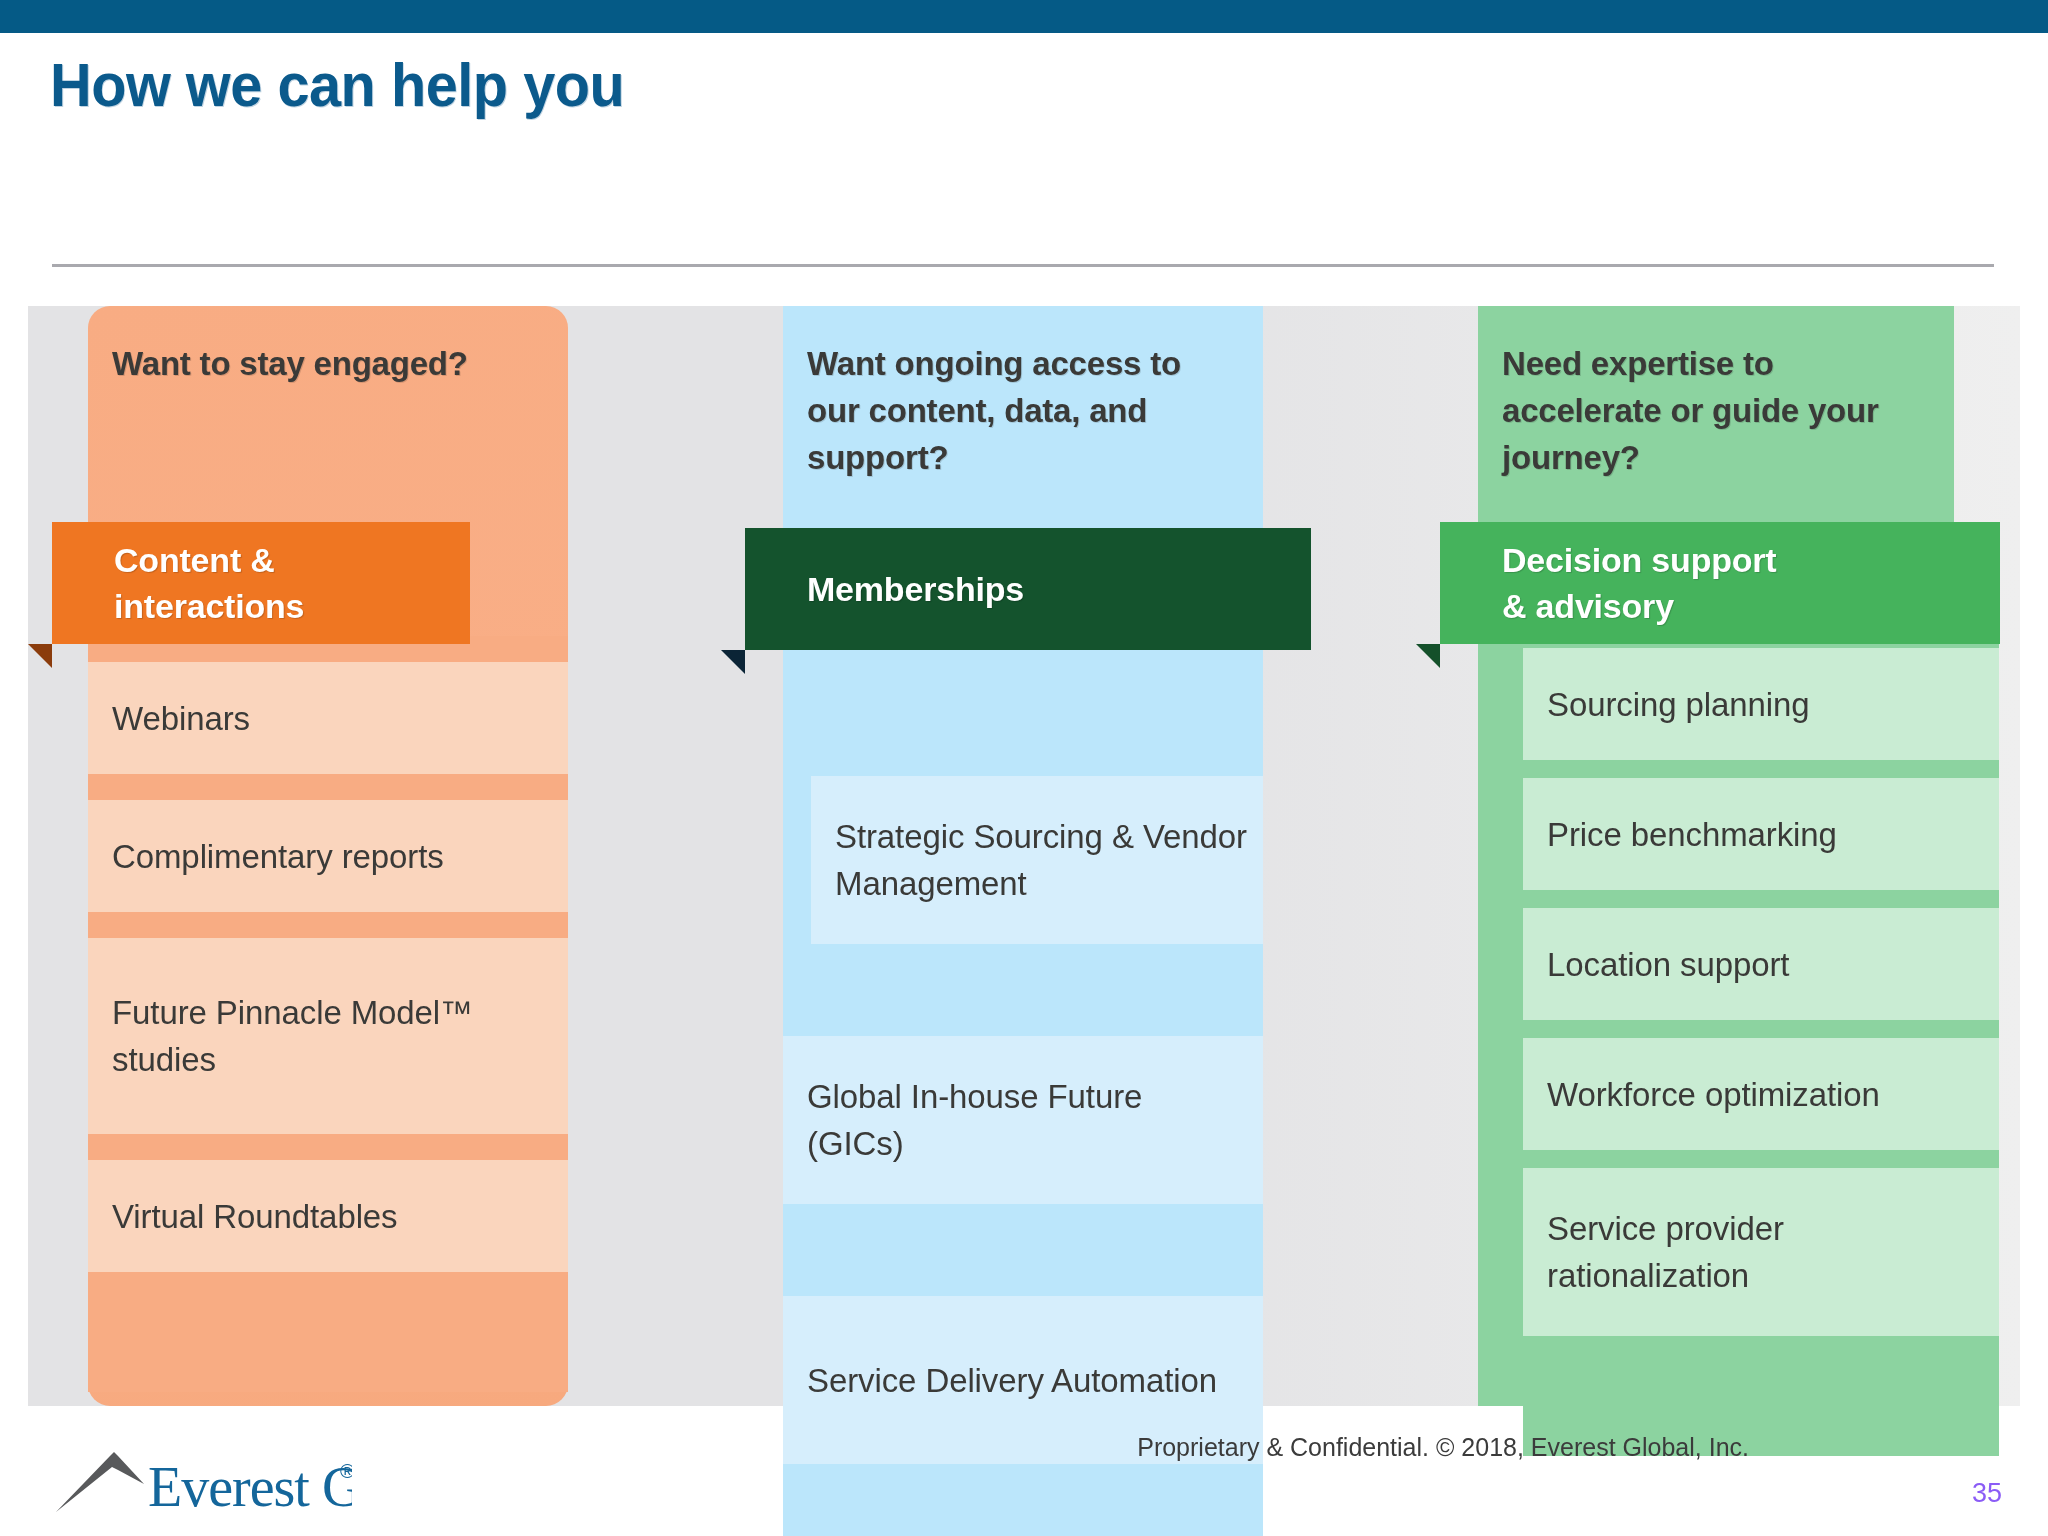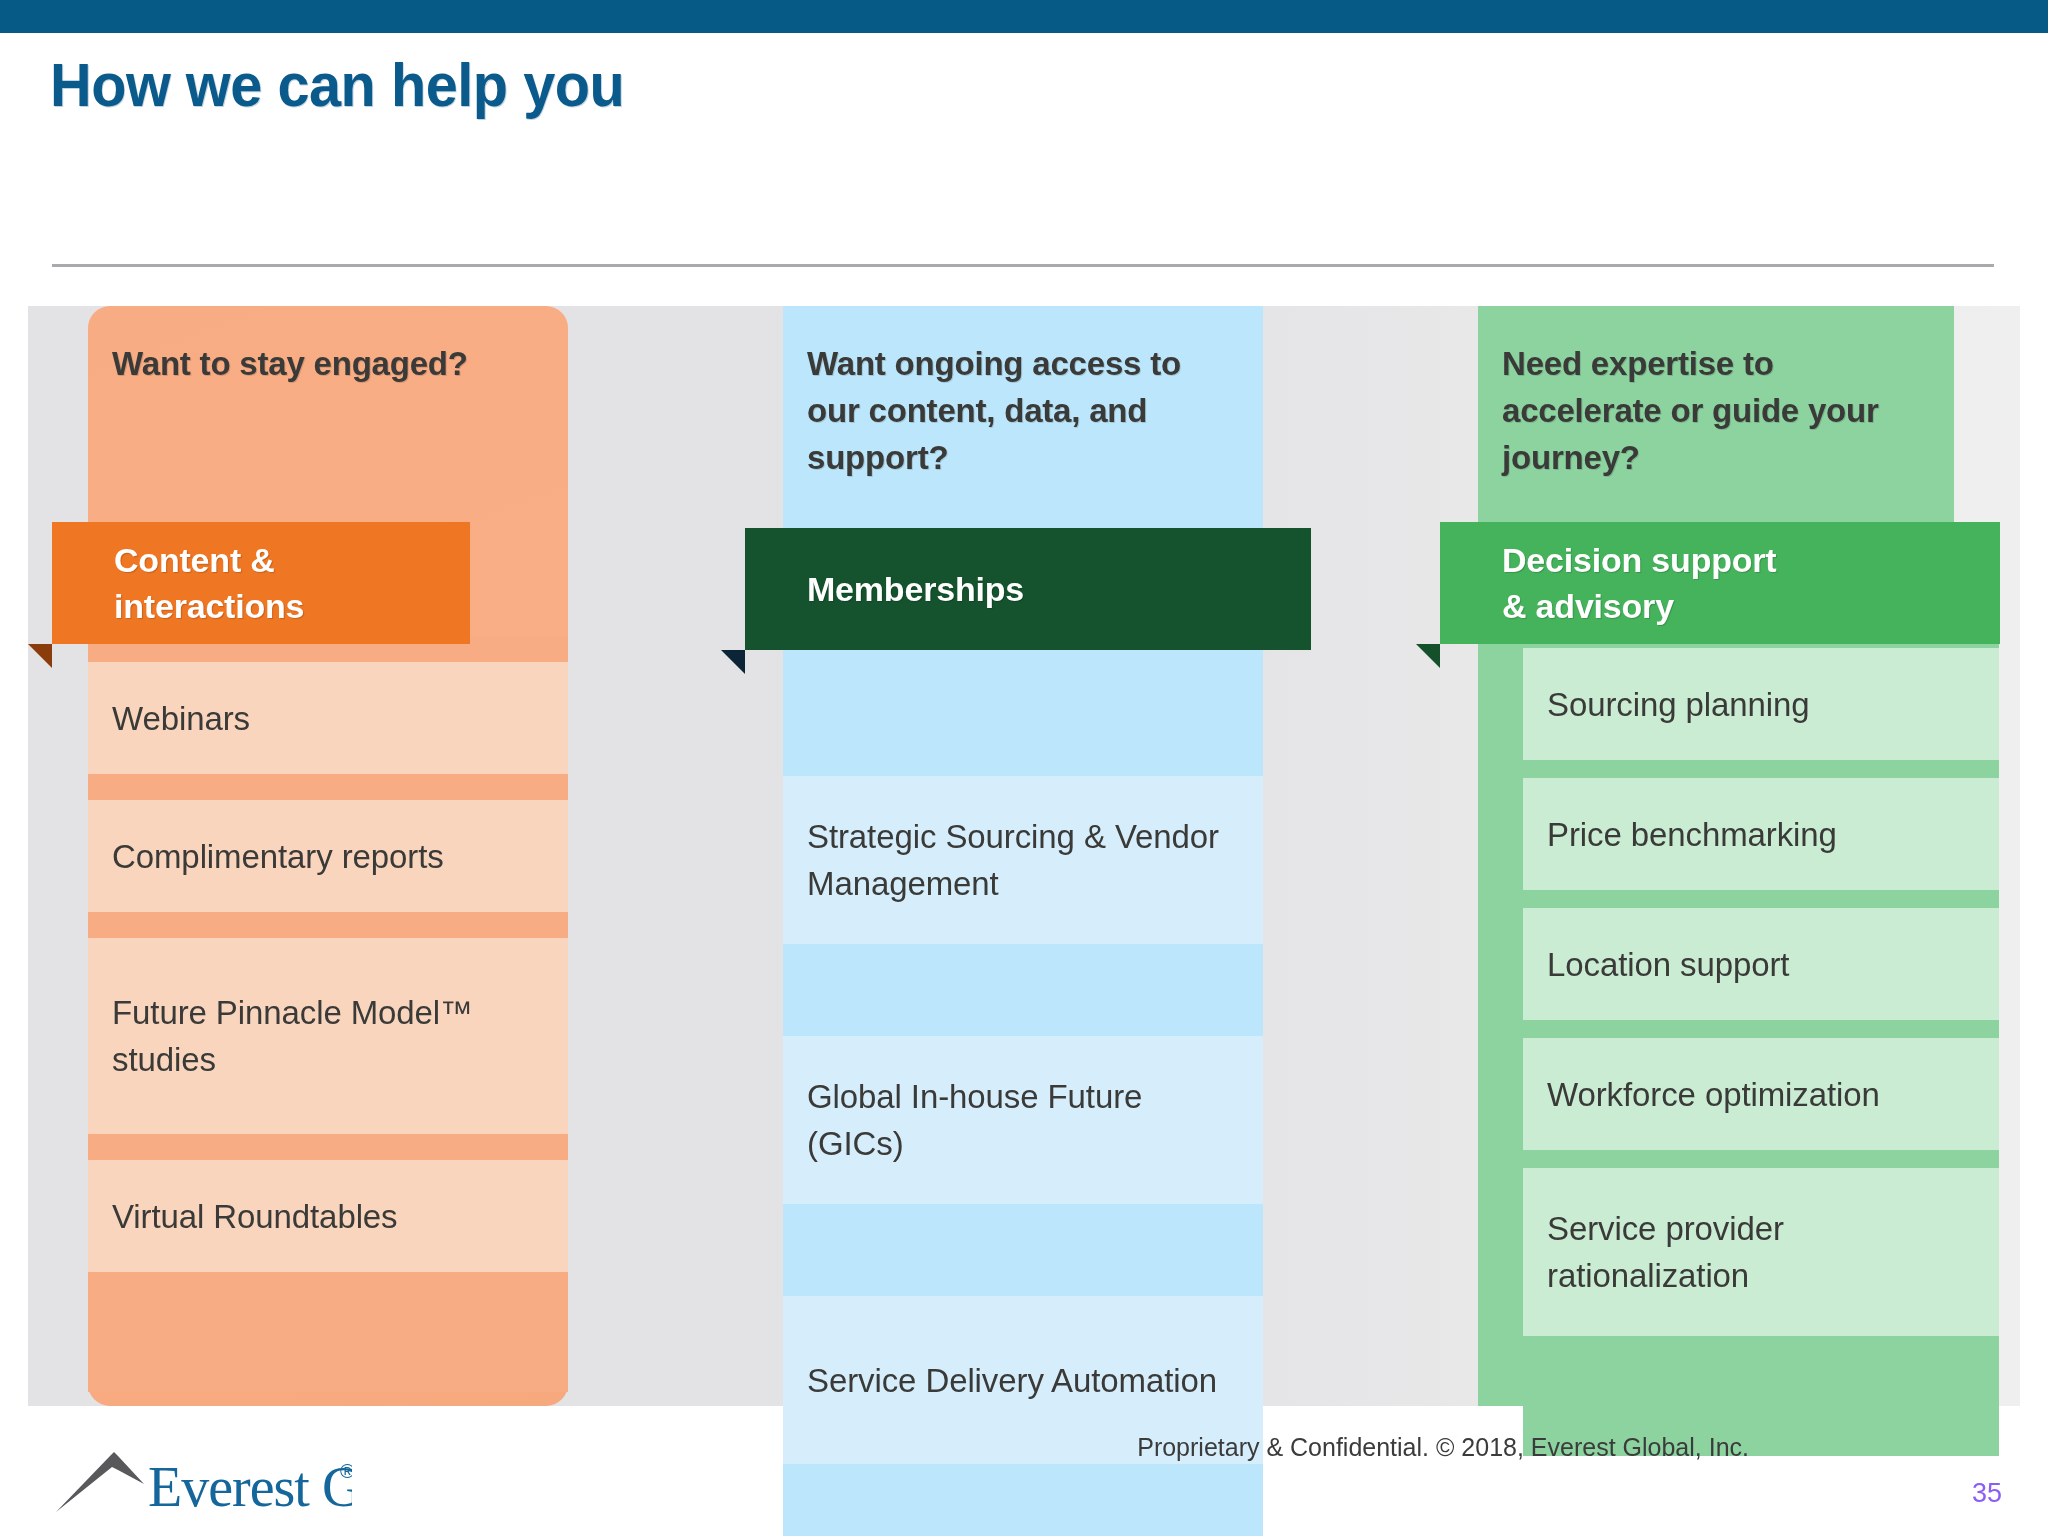--- a/index.html
+++ b/index.html
@@ -162,21 +162,21 @@
 </div>
 <div class="ribbon" id="ribbon-0" style="left: 52px; top: 522px; width: 418px;">
   <span class="fold"></span>
   <span id="ribbon-text-0">Content &amp;<br>interactions</span>
 </div>
 
 <div class="col" id="col-1">
   <div class="col-head">Want ongoing access to our content, data, and support?</div>
   <div class="rows" id="rows-1" style="top: 378px;">
       <div class="sep" style="height: 92px;"></div>
-      <div class="row" style="height: 168px;">
+      <div class="row" style="height: 168px; margin-left: 28px;">
         <span>Strategic Sourcing &amp; Vendor Management</span>
       </div>
       <div class="sep" style="height: 92px;"></div>
       <div class="row" style="height: 168px;">
         <span>Global In-house Future (GICs)</span>
       </div>
       <div class="sep" style="height: 92px;"></div>
       <div class="row" style="height: 168px;">
         <span>Service Delivery Automation</span>
       </div>

